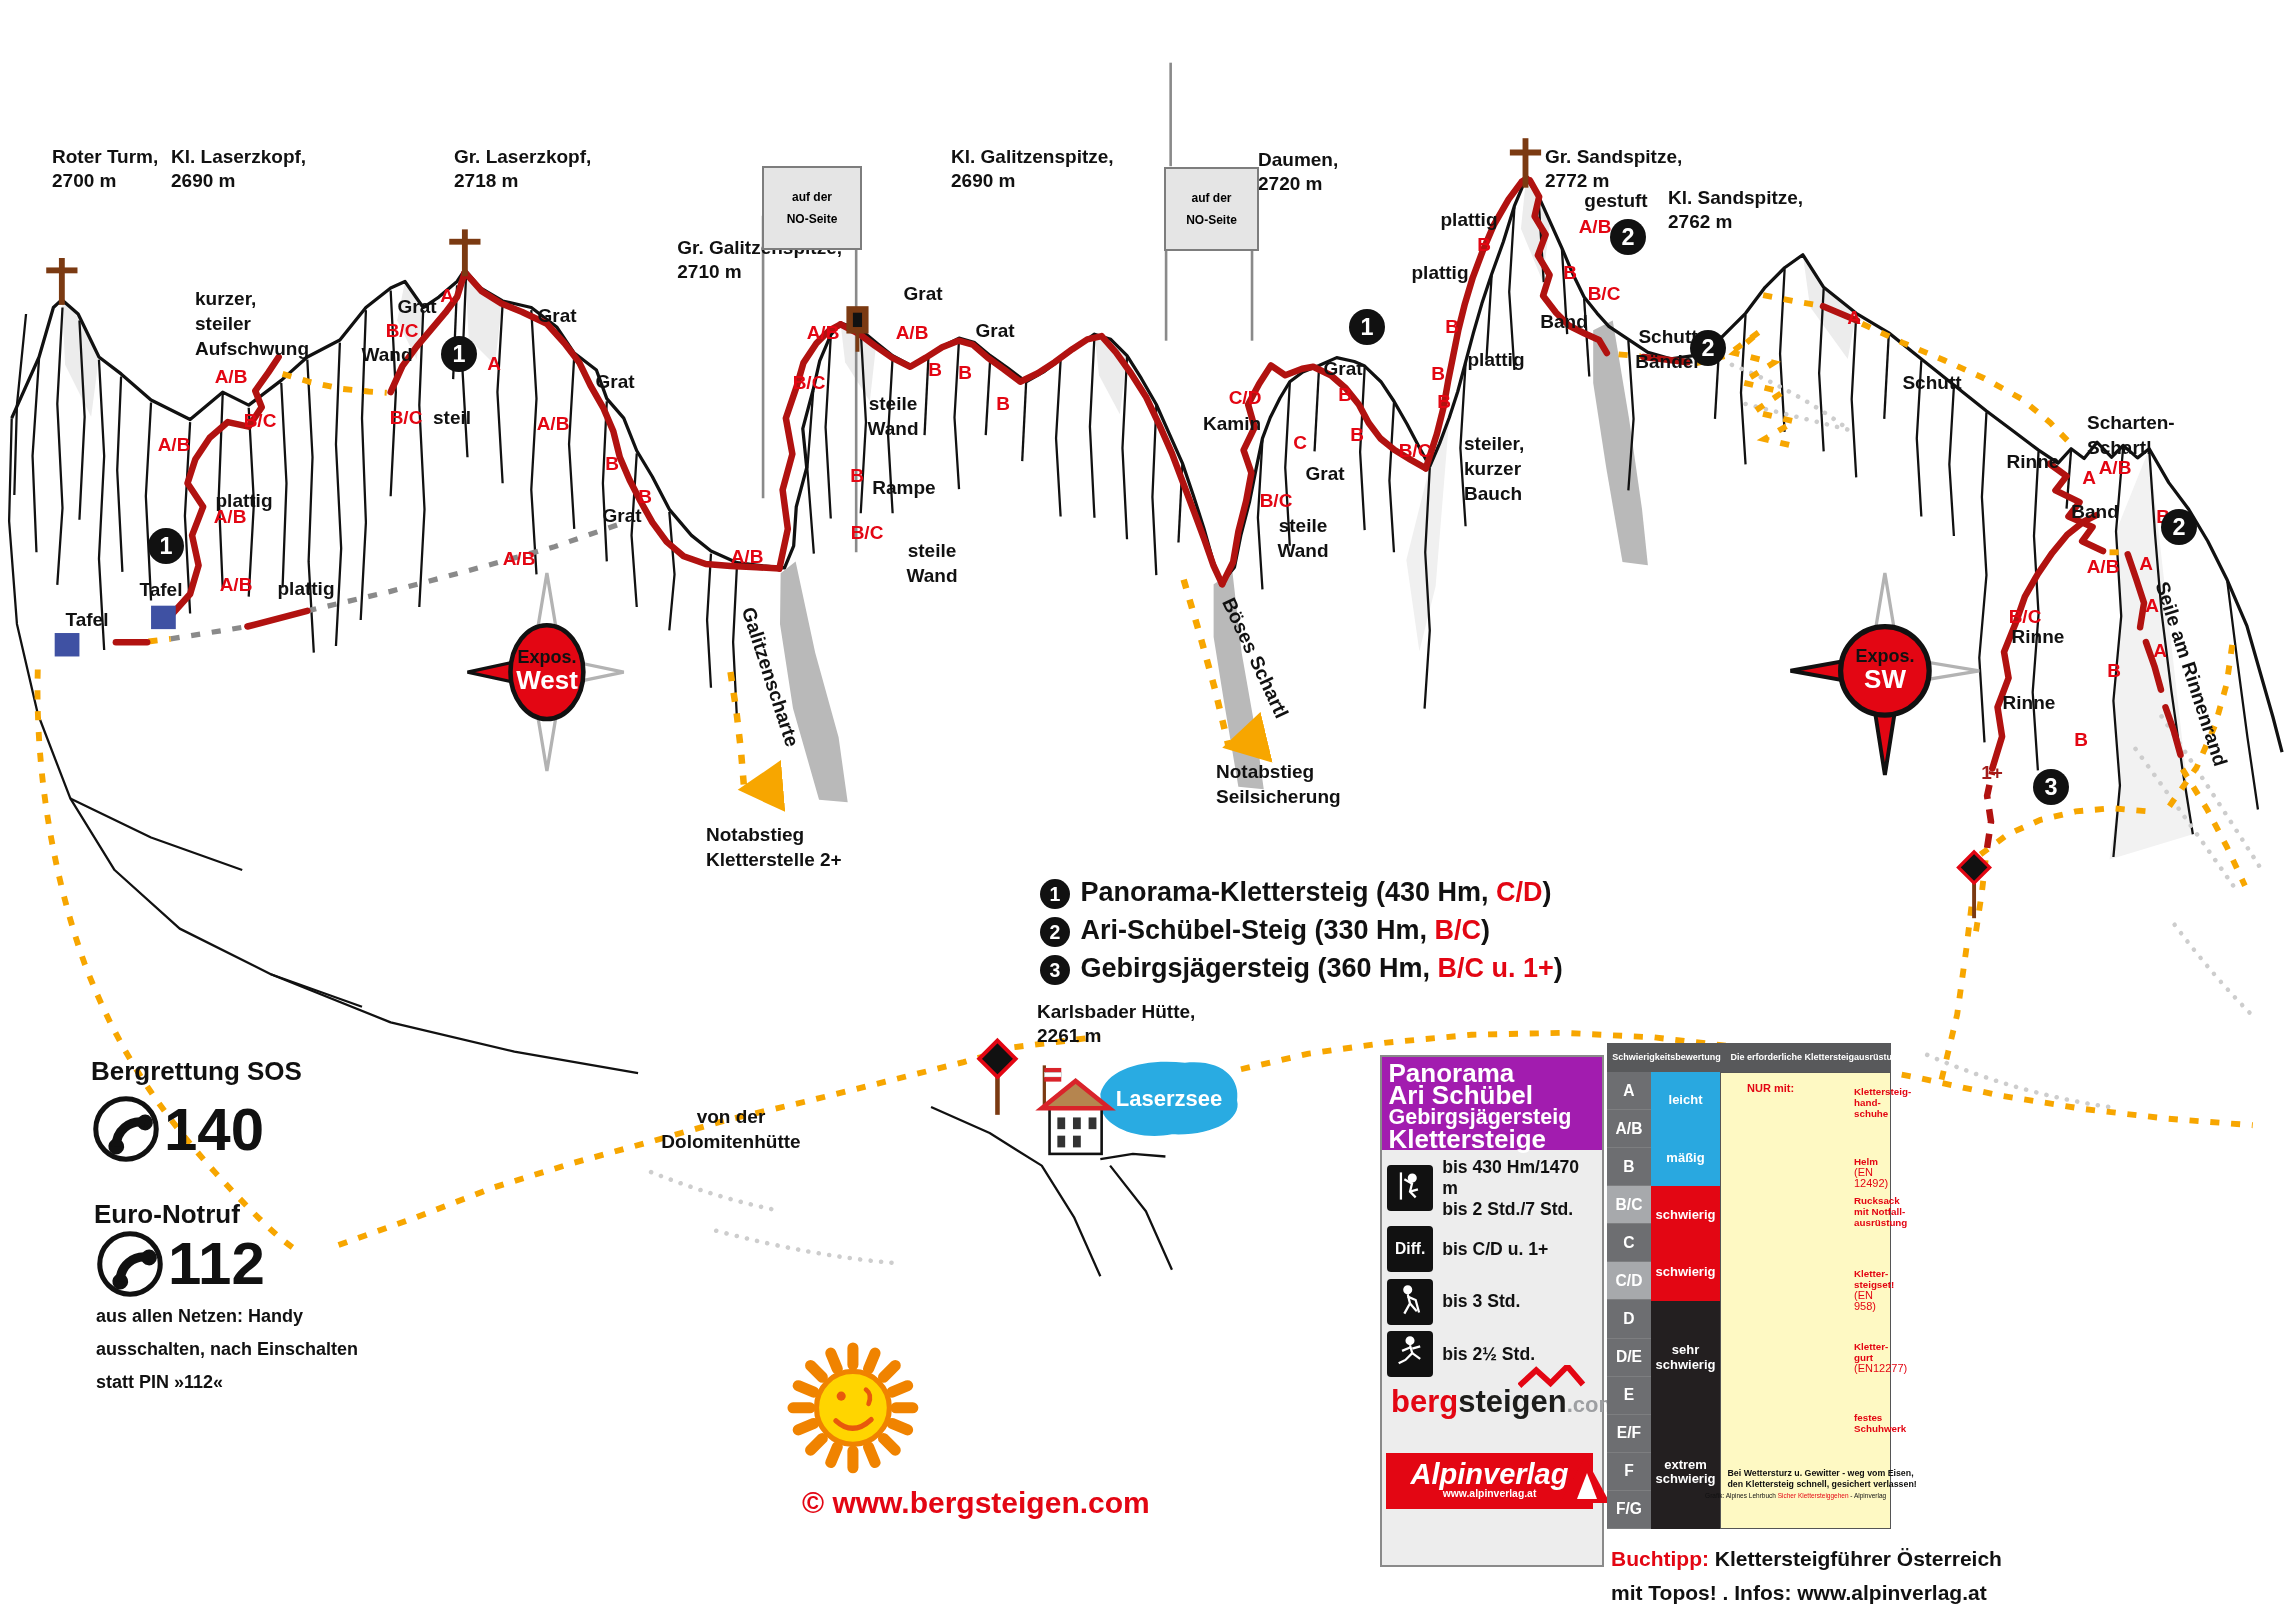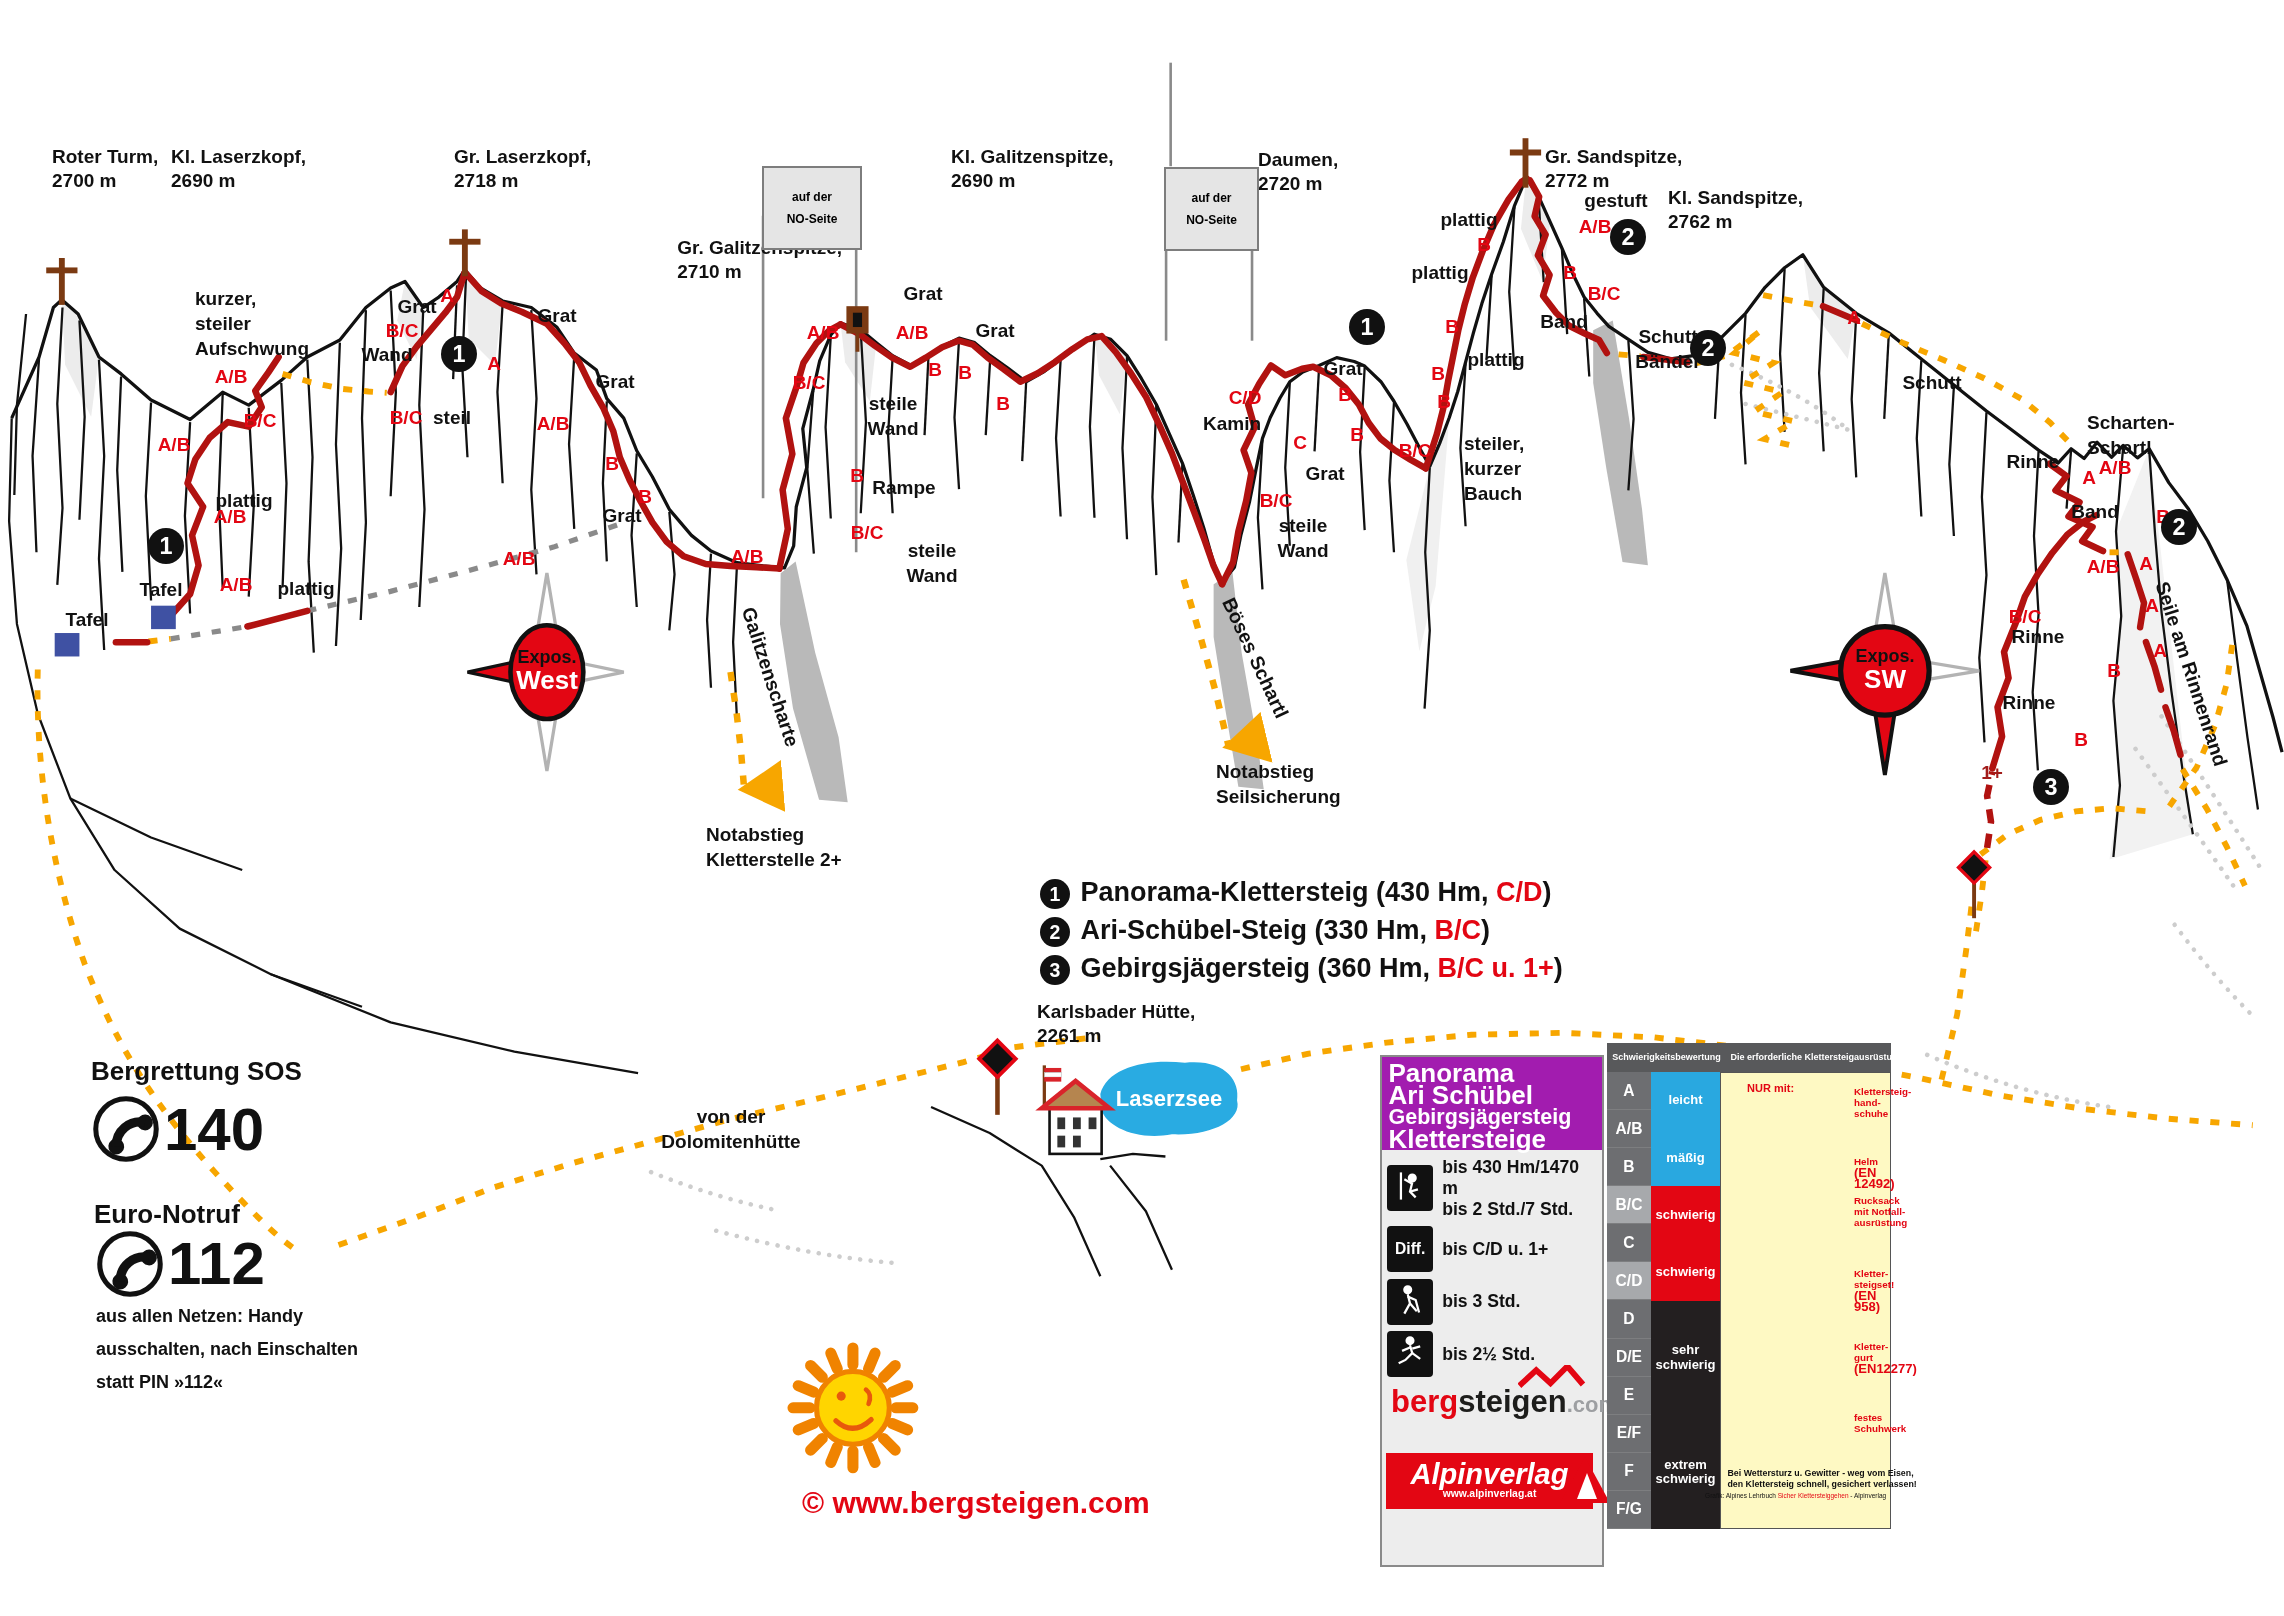--- a/index.html
+++ b/index.html
@@ -56,21 +56,21 @@
   #sp-body{display:flex;height:457px;}
   #gradecol{width:44px;display:flex;flex-direction:column;}
   .gcell{flex:1;background:#6d6e71;color:#fff;font-weight:bold;font-size:15.6px;display:flex;
          align-items:center;justify-content:center;border-bottom:0.7px solid #7d7e80;}
   .gcell.hl{background:#a7a9ac;}
   #bandcol{width:69px;display:flex;flex-direction:column;}
   .band{color:#fff;font-weight:bold;font-size:13px;display:flex;flex-direction:column;
         justify-content:space-around;text-align:center;line-height:14.3px;}
   #equip{flex:1;background:#fef9c3;border:1.3px solid #555;position:relative;}
   .eq-label{position:absolute;left:133px;color:#e30613;font-weight:bold;font-size:9.8px;line-height:11px;}
-  .eq-label .sub{color:#e30613;font-weight:bold;font-size:13px;}
+  .eq-label .sub{color:#e30613;font-weight:normal;font-size:11px;}
   #nurmit{position:absolute;left:26px;top:9px;color:#e30613;font-weight:bold;font-size:11px;}
   #warning{position:absolute;left:6.5px;top:395px;color:#111;font-weight:bold;font-size:8.8px;line-height:11px;white-space:nowrap;}
   #credit{position:absolute;right:3.9px;top:419px;font-size:6.5px;color:#111;white-space:nowrap;}
   #credit .r{color:#e30613;}
   #buchtipp{position:absolute;left:1611px;top:1542px;font-weight:bold;font-size:21px;line-height:34px;color:#111;white-space:nowrap;}
   #buchtipp .r{color:#e30613;}
   .phone{position:absolute;}
 </style>
 </head>
 <body>
@@ -537,20 +537,24 @@
             </div>
           </div>
         <div id="warning">
             <div>Bei Wettersturz u. Gewitter - weg vom Eisen,</div>
             <div>den Klettersteig schnell, gesichert verlassen!</div>
           </div>
         <div id="credit"><span>Grafik: Alpines Lehrbuch </span><span class="r">Sicher Klettersteiggehen</span><span> - Alpinverlag</span></div>
       </div>
     </div>
   </div>
+  <div id="buchtipp">
+    <div><span class="r">Buchtipp:</span><span> Klettersteigführer Österreich</span></div>
+    <div>mit Topos! . Infos: www.alpinverlag.at</div>
+  </div>
 
   <div id="gen-labels">
       <div class="peak" style="left: 52px; top: 145px;">
         <div>Roter Turm,</div>
         <div>2700 m</div>
       </div>
       <div class="peak" style="left: 171px; top: 145px;">
         <div>Kl. Laserzkopf,</div>
         <div>2690 m</div>
       </div>

